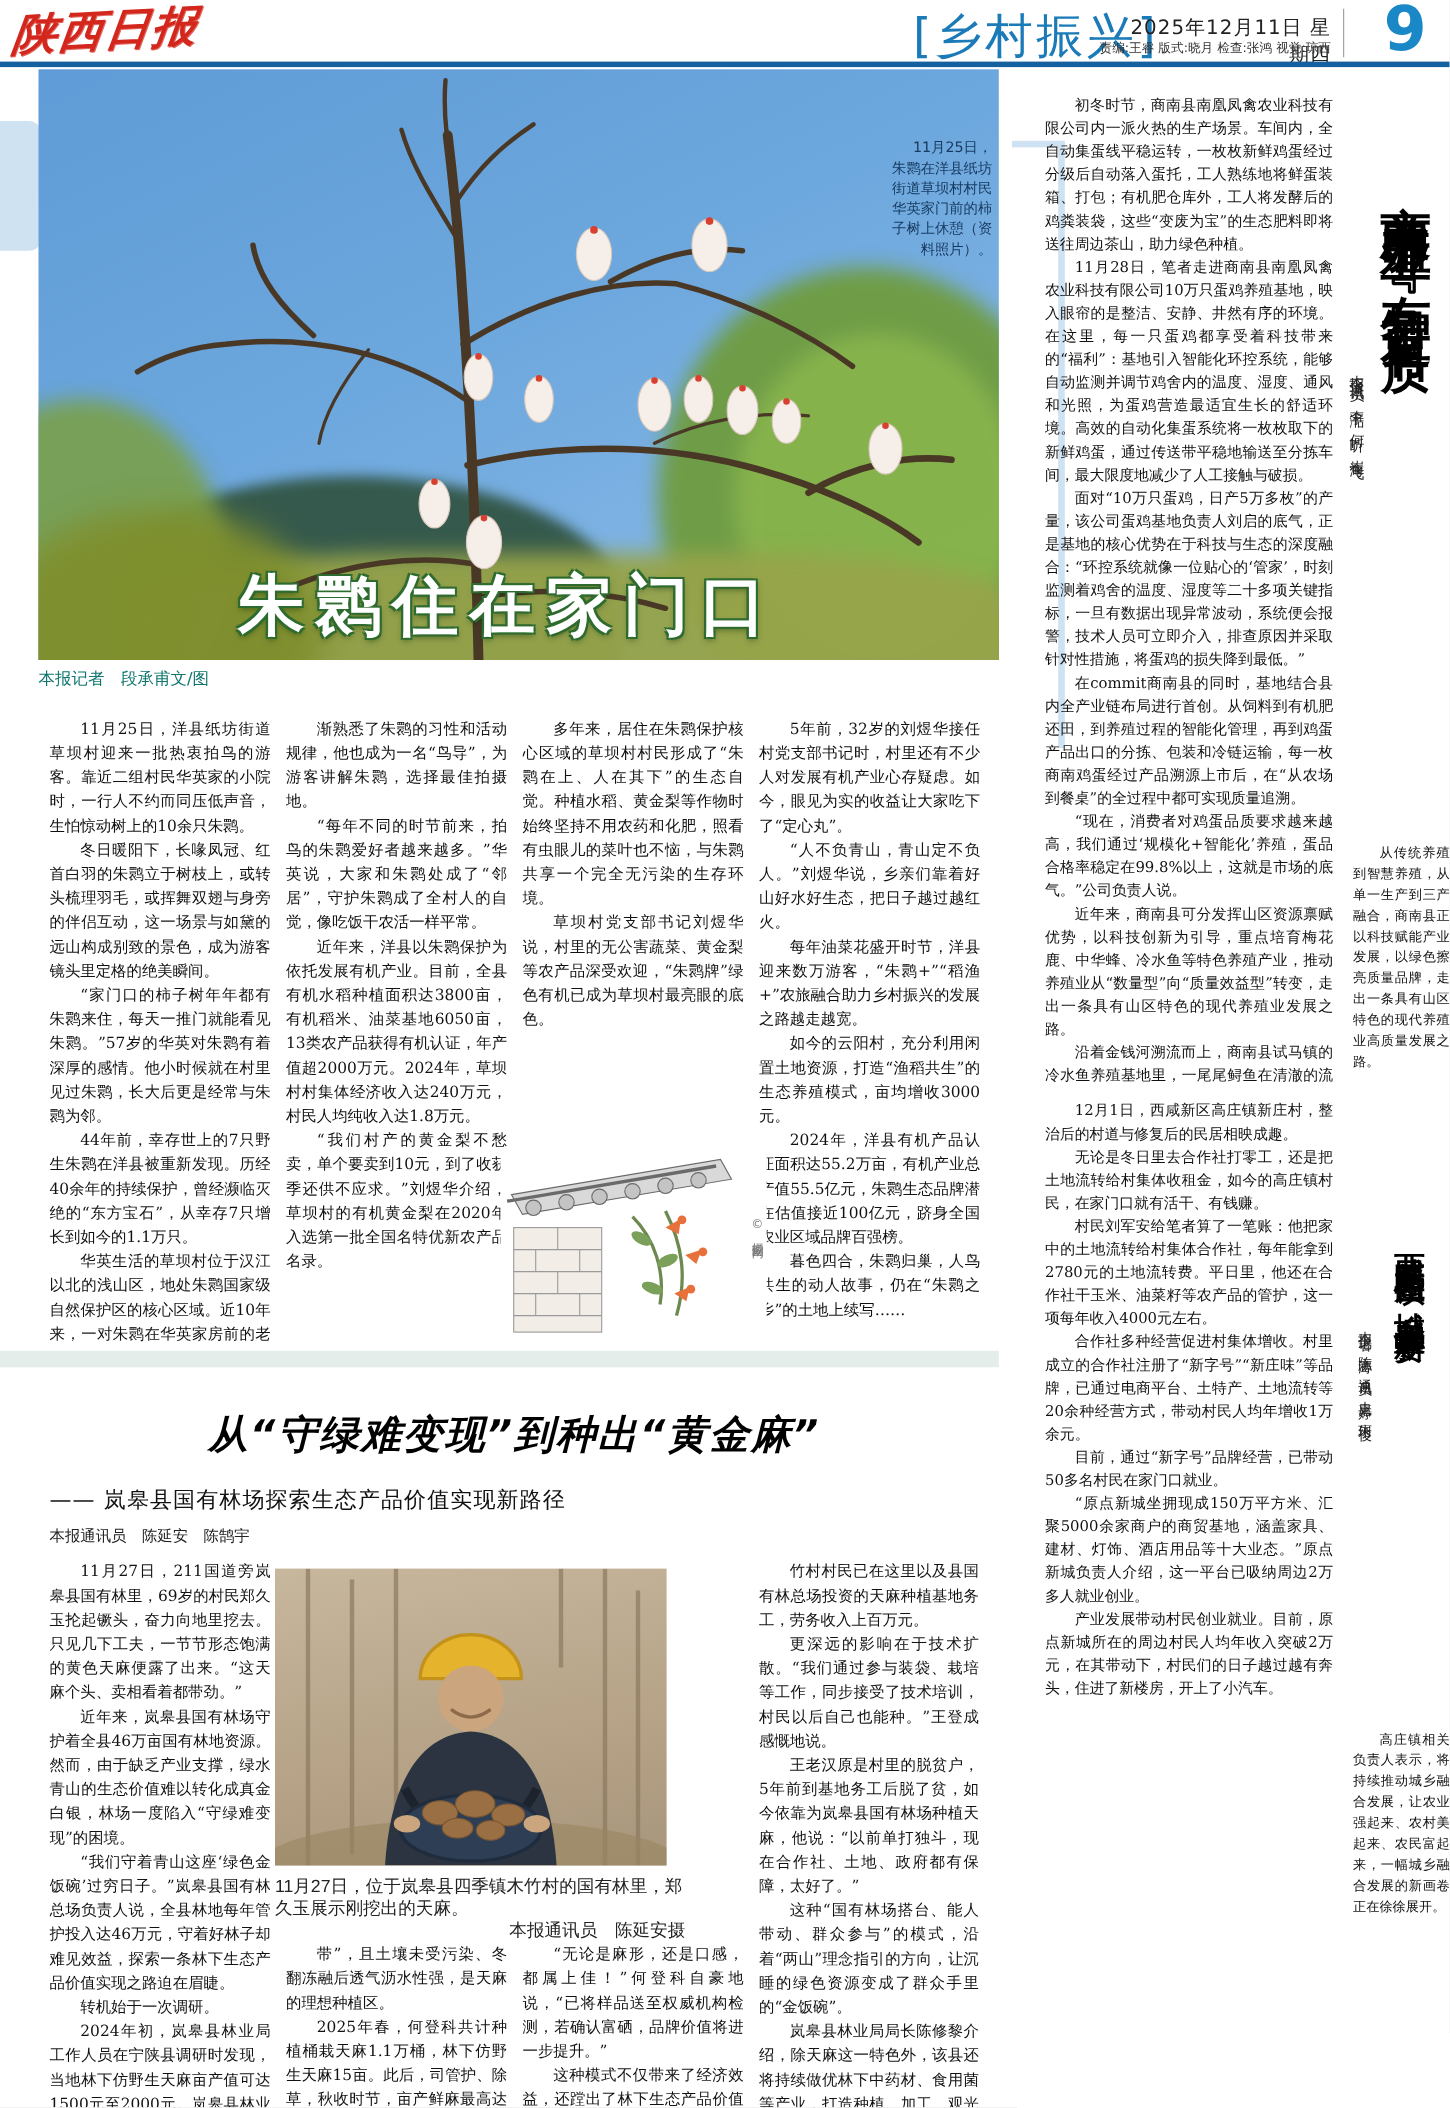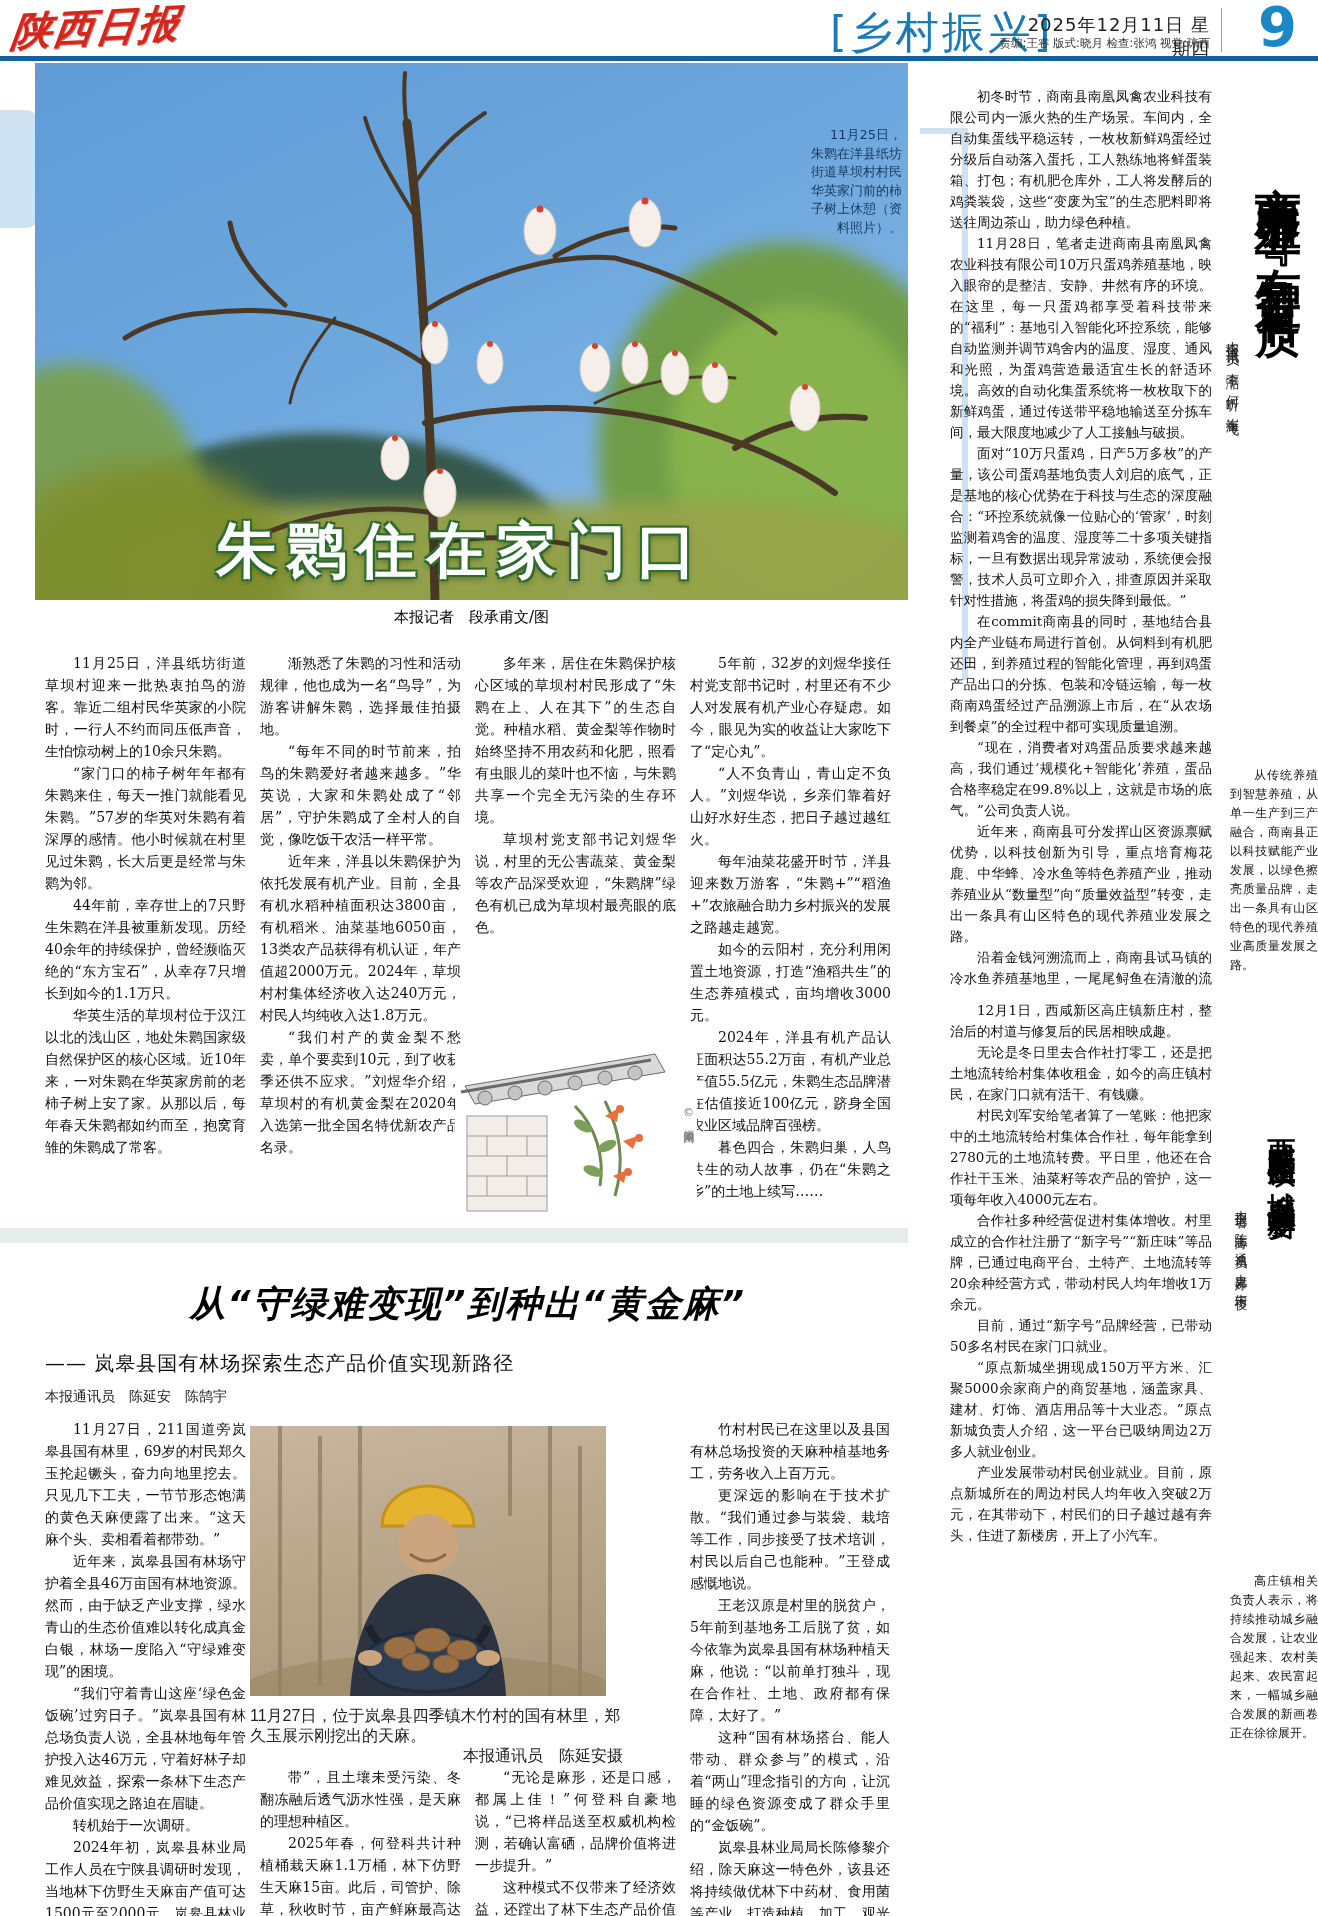--- a/index.html
+++ b/index.html
@@ -19,21 +19,21 @@
   .bracket-deco{left:920px;top:128px;width:42px;height:546px;border-top:6px solid #cfe2f2;border-right:6px solid #cfe2f2;}
   
   .photo{left:35px;top:63px;width:873px;height:537px;overflow:hidden;
          background:linear-gradient(155deg,#5f9bd6 0%,#6ca7dd 45%,#7fb3e4 75%,#8abce8 100%);}
   .blob{position:absolute;border-radius:50%;filter:blur(9px);}
   .photo-title{position:absolute;left:0;right:20px;bottom:8px;text-align:center;
         font-size:60px;font-weight:bold;color:#fff;letter-spacing:10px;white-space:nowrap;
         text-shadow:-2px -2px 0 #2e6b2e,2px -2px 0 #2e6b2e,-2px 2px 0 #2e6b2e,2px 2px 0 #2e6b2e,0 3px 6px rgba(0,40,0,.5);}
   .photo-cap{position:absolute;right:6px;top:26px;width:100px;color:#16395f;font-size:13px;line-height:18.5px;margin-top:37px;}
   .photo-cap p{margin:0;text-align:right;text-indent:0;font-family:"DejaVu Sans","Liberation Sans",sans-serif;}
-  .photo-byline{left:35px;top:608px;width:873px;text-align:center;font-size:15px;color:#000000;}
+  .photo-byline{left:35px;top:608px;width:873px;text-align:left;font-size:15px;color:#0f766e;}
   
   .col{font-family:"DejaVu Serif","Liberation Serif",serif;font-size:14px;line-height:22px;
        text-align:justify;overflow:hidden;}
   .col p,.para{margin:0;text-indent:2em;}
   .zh-col{top:652px;width:201px;height:572px;}
   .wide-col{width:262px;font-size:13.5px;line-height:21px;}
   .rail-col{width:88px;font-size:12px;line-height:19px;}
   
   .vtext{writing-mode:vertical-rl;text-orientation:upright;}
   .sn-head{left:1248px;top:150px;height:610px;font-size:46px;font-weight:bold;letter-spacing:6px;color:#000;}
@@ -126,20 +126,21 @@
         <p class="para">华英家门前的柿</p>
         <p class="para">子树上休憩（资</p>
         <p class="para">料照片）。</p>
       </div>
     <div class="photo-title">朱鹮住在家门口</div>
   </div>
   <div class="abs photo-byline">本报记者　段承甫文/图</div>
 
   <div class="abs col zh-col" style="left:45px">
       <p class="para">11月25日，洋县纸坊街道草坝村迎来一批热衷拍鸟的游客。靠近二组村民华英家的小院时，一行人不约而同压低声音，生怕惊动树上的10余只朱鹮。</p>
+      <p class="para">冬日暖阳下，长喙凤冠、红首白羽的朱鹮立于树枝上，或转头梳理羽毛，或挥舞双翅与身旁的伴侣互动，这一场景与如黛的远山构成别致的景色，成为游客镜头里定格的绝美瞬间。</p>
       <p class="para">“家门口的柿子树年年都有朱鹮来住，每天一推门就能看见朱鹮。”57岁的华英对朱鹮有着深厚的感情。他小时候就在村里见过朱鹮，长大后更是经常与朱鹮为邻。</p>
       <p class="para">44年前，幸存世上的7只野生朱鹮在洋县被重新发现。历经40余年的持续保护，曾经濒临灭绝的“东方宝石”，从幸存7只增长到如今的1.1万只。</p>
       <p class="para">华英生活的草坝村位于汉江以北的浅山区，地处朱鹮国家级自然保护区的核心区域。近10年来，一对朱鹮在华英家房前的老柿子树上安了家。从那以后，每年春天朱鹮都如约而至，抱窝育雏的朱鹮成了常客。</p>
     </div>
   <div class="abs col zh-col" style="left:260px">
       <p class="para">渐熟悉了朱鹮的习性和活动规律，他也成为一名“鸟导”，为游客讲解朱鹮，选择最佳拍摄地。</p>
       <p class="para">“每年不同的时节前来，拍鸟的朱鹮爱好者越来越多。”华英说，大家和朱鹮处成了“邻居”，守护朱鹮成了全村人的自觉，像吃饭干农活一样平常。</p>
       <p class="para">近年来，洋县以朱鹮保护为依托发展有机产业。目前，全县有机水稻种植面积达3800亩，有机稻米、油菜基地6050亩，13类农产品获得有机认证，年产值超2000万元。2024年，草坝村村集体经济收入达240万元，村民人均纯收入达1.8万元。</p>
       <p class="para">“我们村产的黄金梨不愁卖，单个要卖到10元，到了收获季还供不应求。”刘煜华介绍，草坝村的有机黄金梨在2020年入选第一批全国名特优新农产品名录。</p>
     </div>

